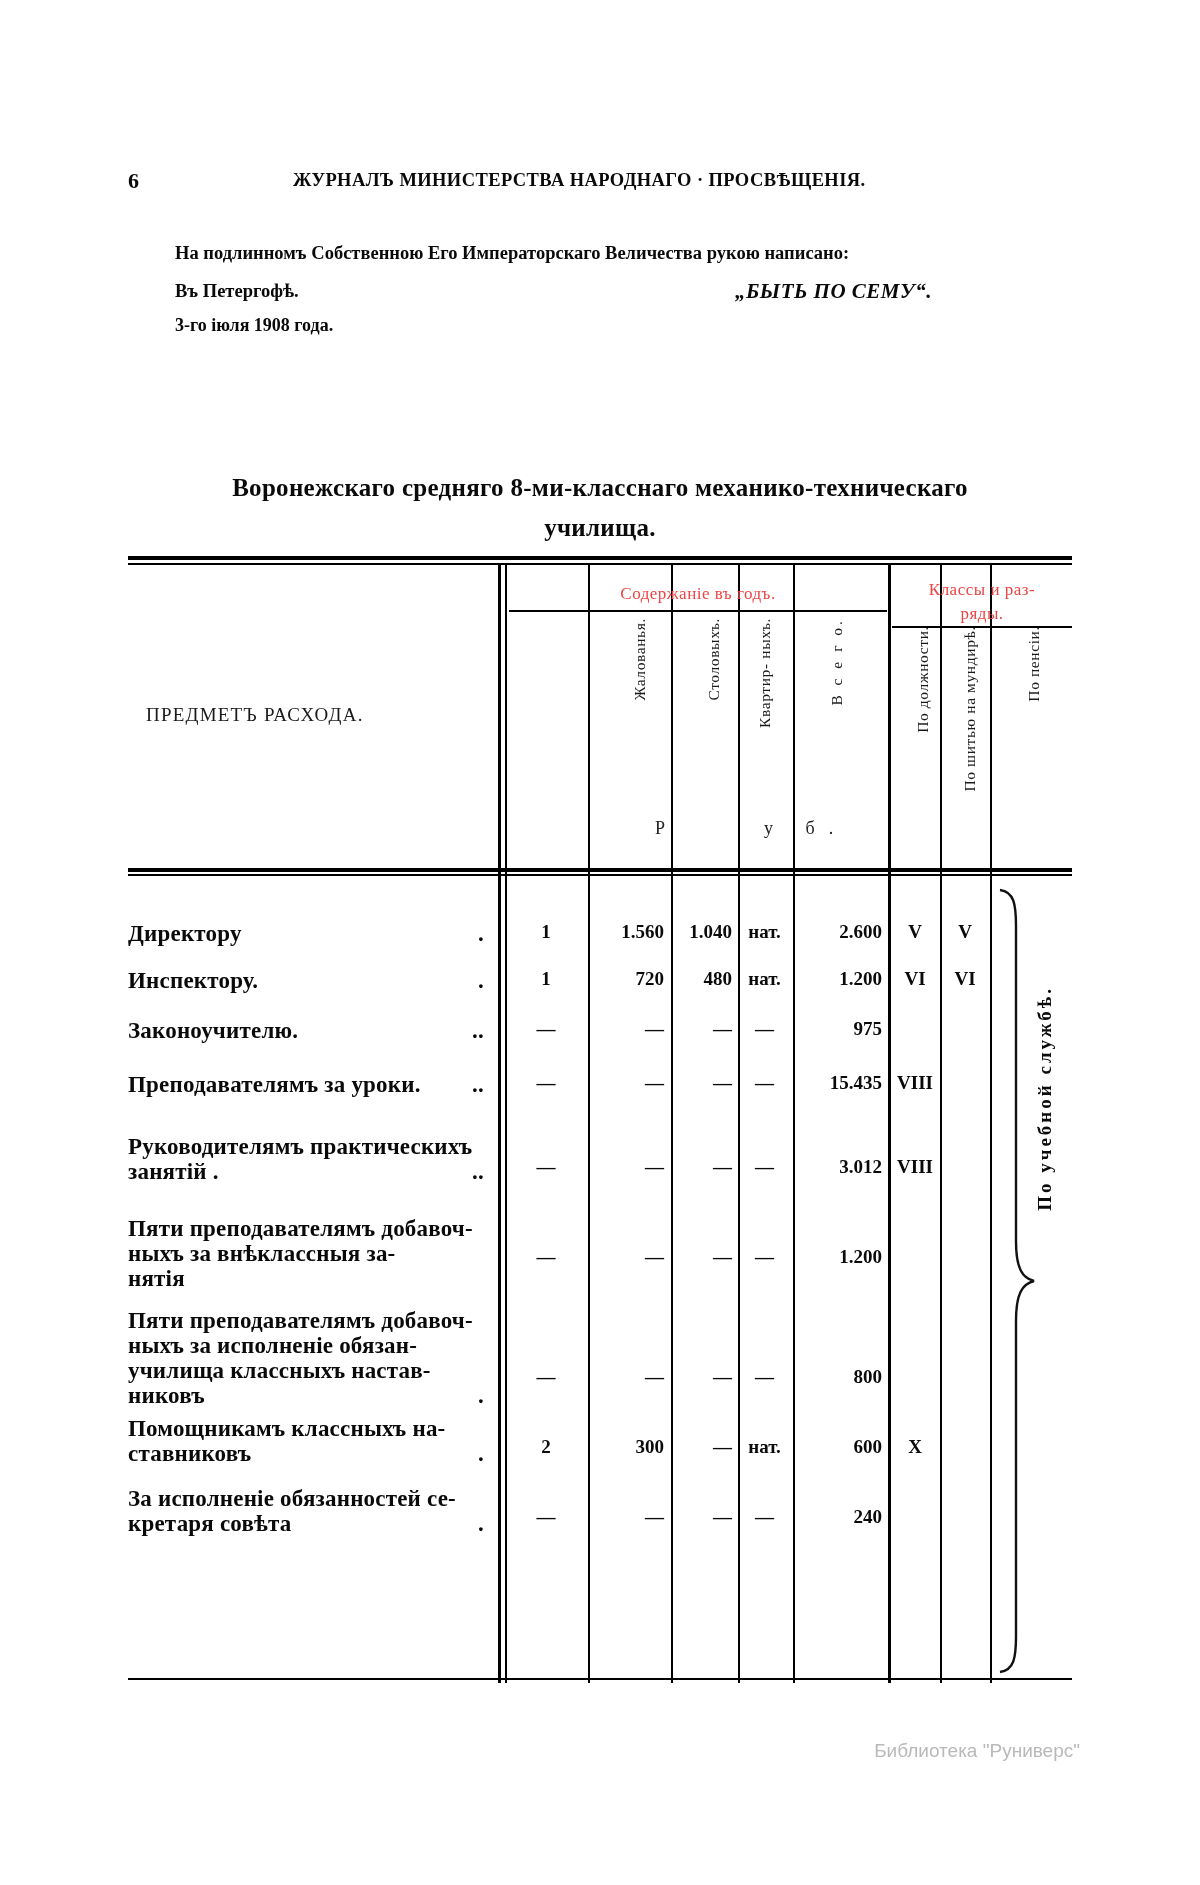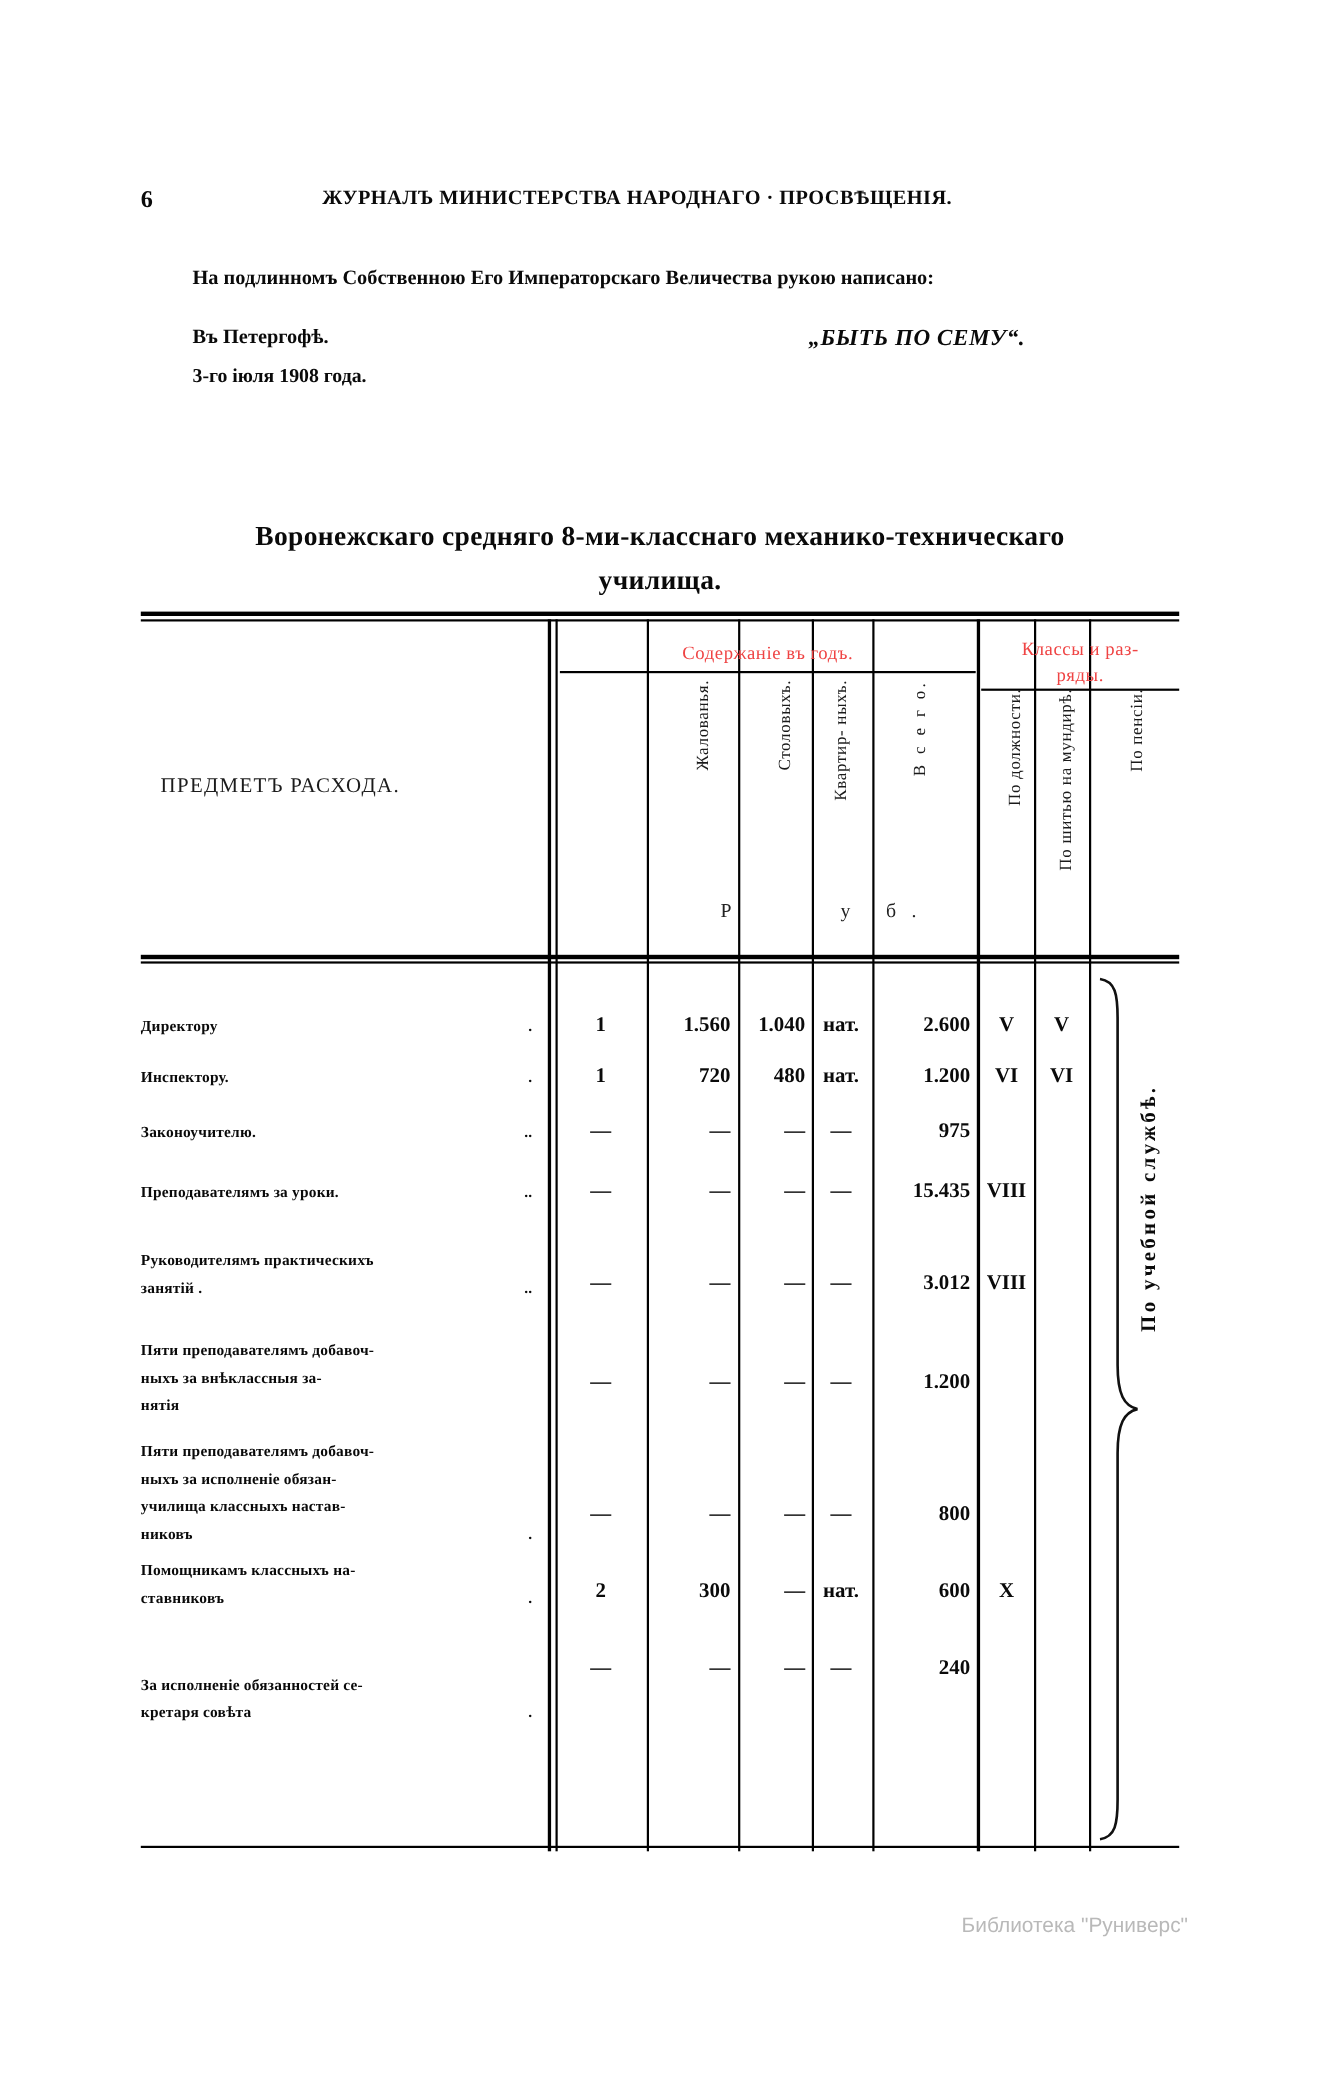--- a/index.html
+++ b/index.html
@@ -57,21 +57,21 @@
     width: 920px;
   }
   .pre-line {
     position: relative;
     font-size: 18.5px;
     font-weight: bold;
     line-height: 30px;
     white-space: nowrap;
   }
   .pre-line.l1 { margin-top: 0px; }
-  .pre-line.l2 { margin-top: 24px; }
+  .pre-line.l2 { margin-top: 8px; }
   .pre-line.l3 { margin-top: 4px; font-size: 18px; }
   .pre-line.l4 { margin-top: 20px; }
   .byt {
     position: absolute;
     left: 560px;
     top: 0;
     font-style: italic;
     font-weight: bold;
     font-size: 21px;
     letter-spacing: 0.5px;
@@ -192,21 +192,21 @@
   
   .row {
     position: absolute;
     left: 0;
     width: 944px;
   }
   .rlabel {
     position: absolute;
     left: 0;
     width: 360px;
-    font-size: 14px;
+    font-size: 23px;
     font-weight: bold;
     line-height: 25px;
     letter-spacing: 0.2px;
   }
   .rlabel .dot { float: right; margin-right: 4px; }
   .cell {
     position: absolute;
     font-size: 19px;
     font-weight: bold;
     text-align: right;
@@ -415,21 +415,21 @@
           </div>
           <div class="cell c-num" style="top: 880px;">2</div>
           <div class="cell c-zhal" style="top: 880px;">300</div>
           <div class="cell c-stol" style="top: 880px;">—</div>
           <div class="cell c-kvart" style="top: 880px;">нат.</div>
           <div class="cell c-vsego" style="top: 880px;">600</div>
           <div class="cell c-dolzh" style="top: 880px;">X</div>
           <div class="cell c-mund" style="top: 880px;"></div>
         </div>
         <div class="row" style="top: 0px;">
-          <div class="rlabel" style="top: 930px; margin-top: 34px;">
+          <div class="rlabel" style="top: 930px;">
             <div>За исполненіе обязанностей се-</div>
             <div>кретаря совѣта<span class="dot">.</span></div>
           </div>
           <div class="cell c-num" style="top: 950px;">—</div>
           <div class="cell c-zhal" style="top: 950px;">—</div>
           <div class="cell c-stol" style="top: 950px;">—</div>
           <div class="cell c-kvart" style="top: 950px;">—</div>
           <div class="cell c-vsego" style="top: 950px;">240</div>
           <div class="cell c-dolzh" style="top: 950px;"></div>
           <div class="cell c-mund" style="top: 950px;"></div>

